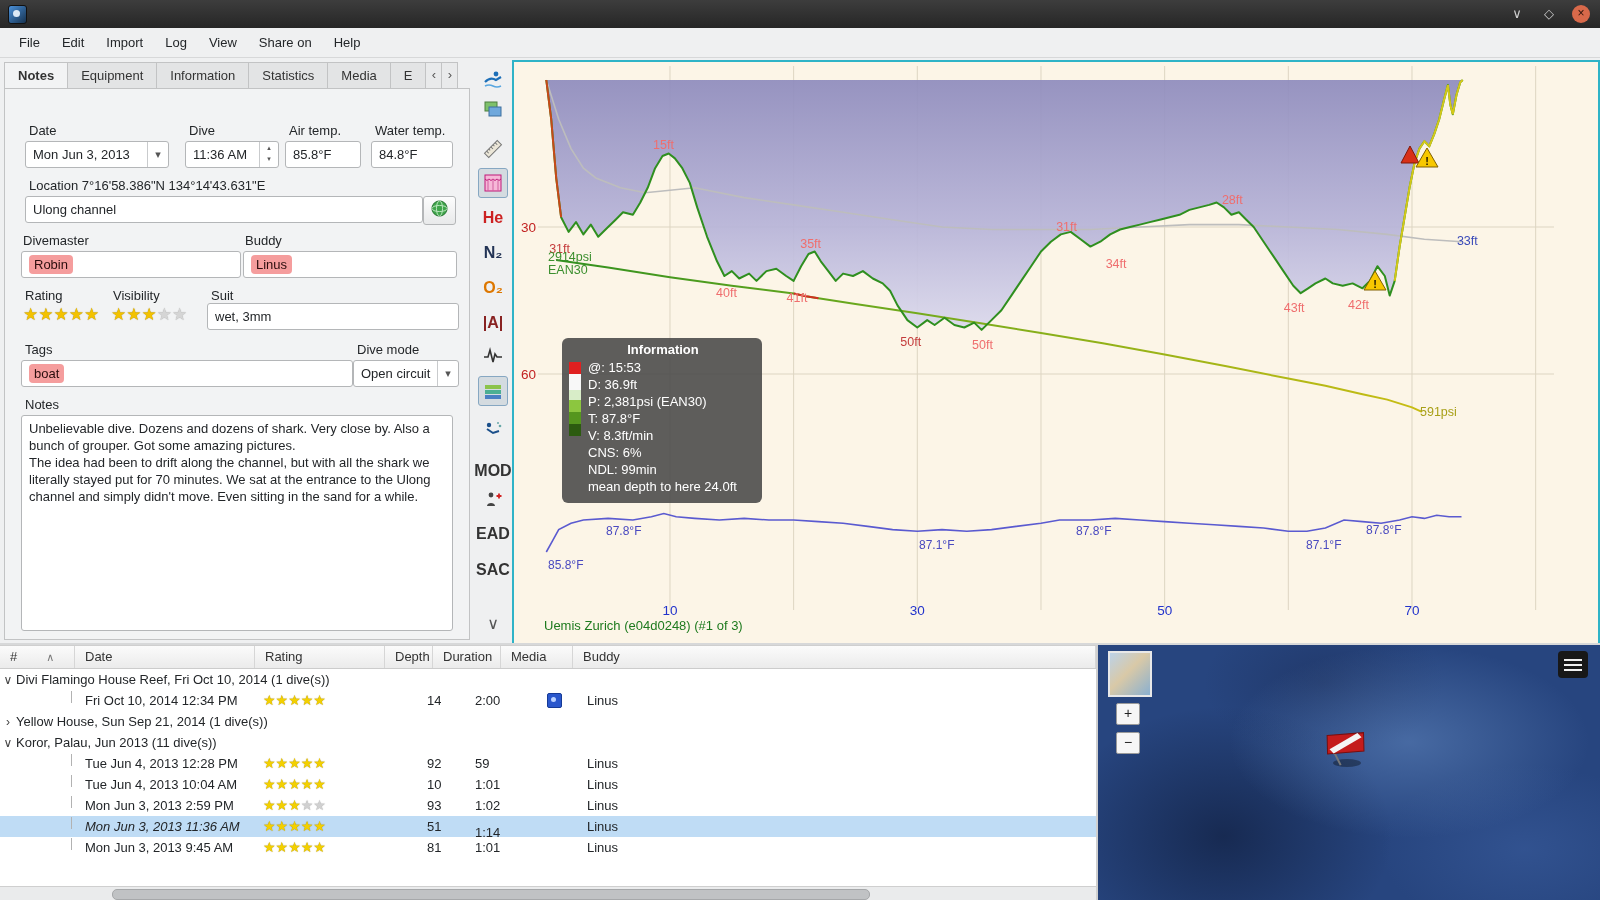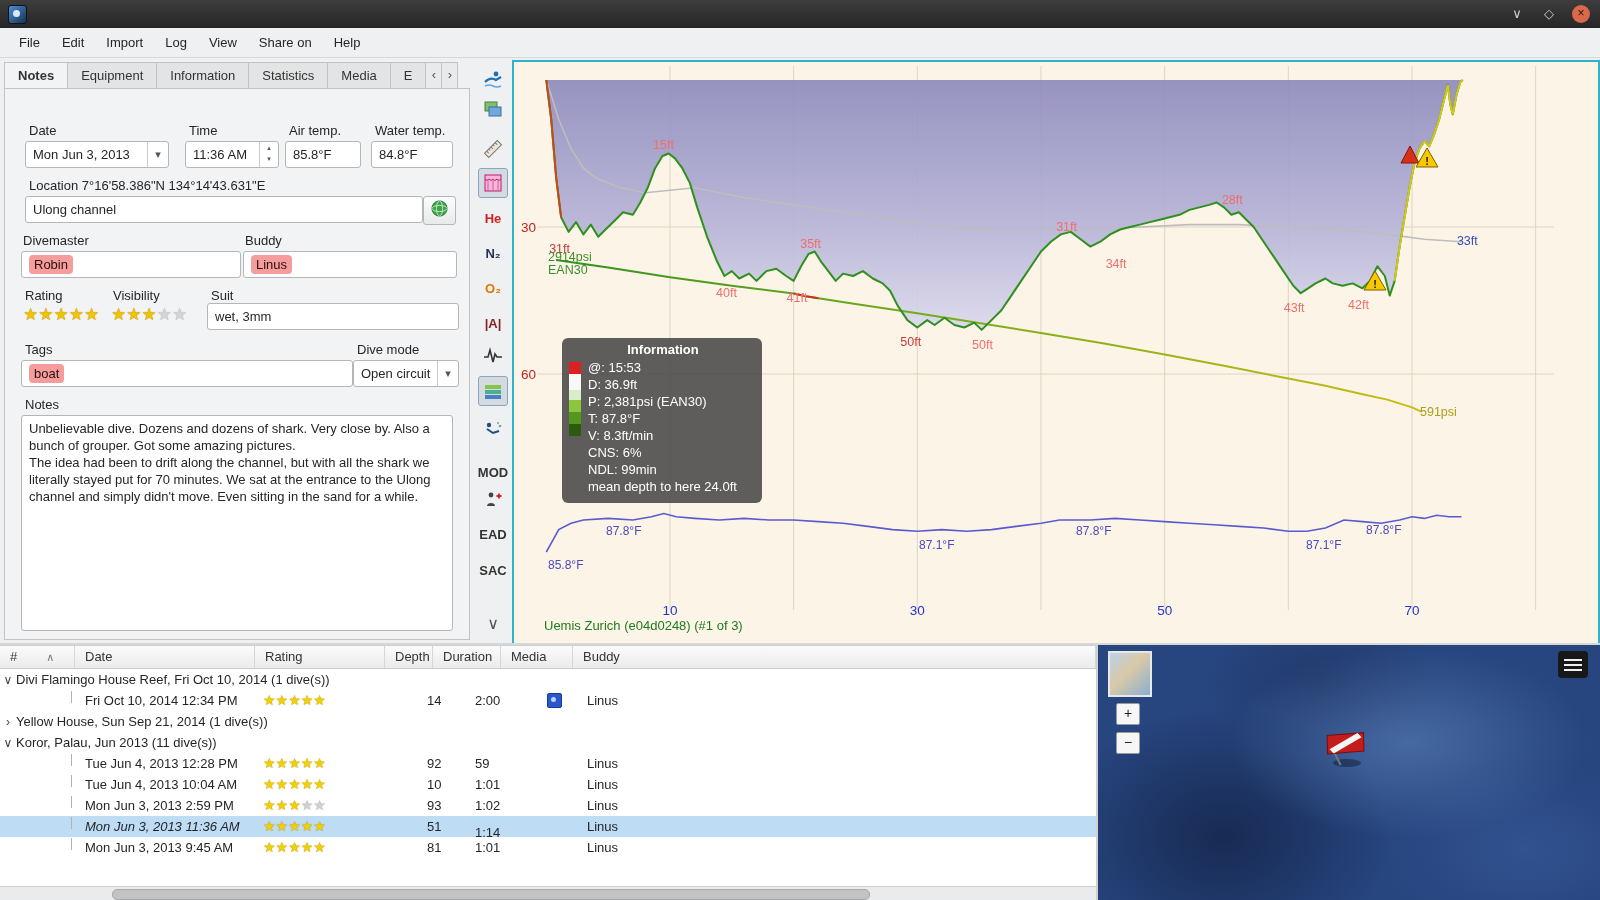--- a/index.html
+++ b/index.html
@@ -44,21 +44,21 @@
   .notes-area{position:absolute;background:#fff;border:1px solid #b4b6b8;border-radius:3px;
     font-family:"Liberation Sans","DejaVu Sans",sans-serif;font-size:13px;line-height:17px;
     padding:4px 7px;resize:none;color:#232629;box-sizing:border-box;}
   .globe-btn{position:absolute;width:31px;height:27px;background:linear-gradient(#fdfdfd,#e8e9ea);
     border:1px solid #b4b6b8;border-radius:3px;display:flex;align-items:center;justify-content:center;}
   
   .ptoolbar{position:absolute;left:476px;top:62px;width:34px;height:582px;}
   .pt-btn{position:absolute;left:2px;width:30px;height:30px;border-radius:3px;display:flex;
     align-items:center;justify-content:center;}
   .pt-btn.selected{background:#d4dbe0;border:1px solid #86a7c2;box-sizing:border-box;}
-  .ticon{font-weight:bold;font-size:13px;}
+  .ticon{font-weight:bold;font-size:16px;}
   
   .profile{position:absolute;left:512px;top:60px;width:1084px;height:585px;
     border:2px solid #2fb3c7;background:#fcf5e7;box-sizing:content-box;}
   .infobox{position:absolute;left:48px;top:276px;width:200px;background:rgba(72,72,72,0.88);
     border-radius:6px;color:#fff;font-size:13px;padding:4px 8px 8px 26px;box-sizing:border-box;}
   .infobox .ib-title{text-align:center;font-weight:bold;margin-bottom:2px;margin-left:-16px;}
   .infobox .ib-line{line-height:17px;white-space:nowrap;}
   .ib-legend{position:absolute;left:7px;top:24px;width:12px;}
   .ib-legend div{width:12px;}
   .dc-label{position:absolute;left:30px;top:556px;color:#1e7a1e;font-size:13px;}
@@ -136,21 +136,21 @@
       <div class="tab">E</div>
       <div class="tabscroll">‹</div>
       <div class="tabscroll">›</div>
     </div>
   <div class="tab-frame">
 
     <div class="lbl" style="left:24px;top:34px;">Date</div>
     <div class="field combo" style="left:20px;top:52px;width:128px;">
       <span>Mon Jun 3, 2013</span><span class="arrow">▾</span></div>
 
-    <div class="lbl" style="left:184px;top:34px;">Time</div>
+    <div class="lbl" style="left:184px;top:34px;">Dive</div>
     <div class="field spin" style="left:180px;top:52px;width:78px;">
       <span>11:36 AM</span>
       <span class="arrows">▴<br>▾</span></div>
 
     <div class="lbl" style="left:284px;top:34px;">Air temp.</div>
     <div class="field" style="left:280px;top:52px;width:60px;">85.8°F</div>
 
     <div class="lbl" style="left:370px;top:34px;">Water temp.</div>
     <div class="field" style="left:366px;top:52px;width:66px;">84.8°F</div>
 

